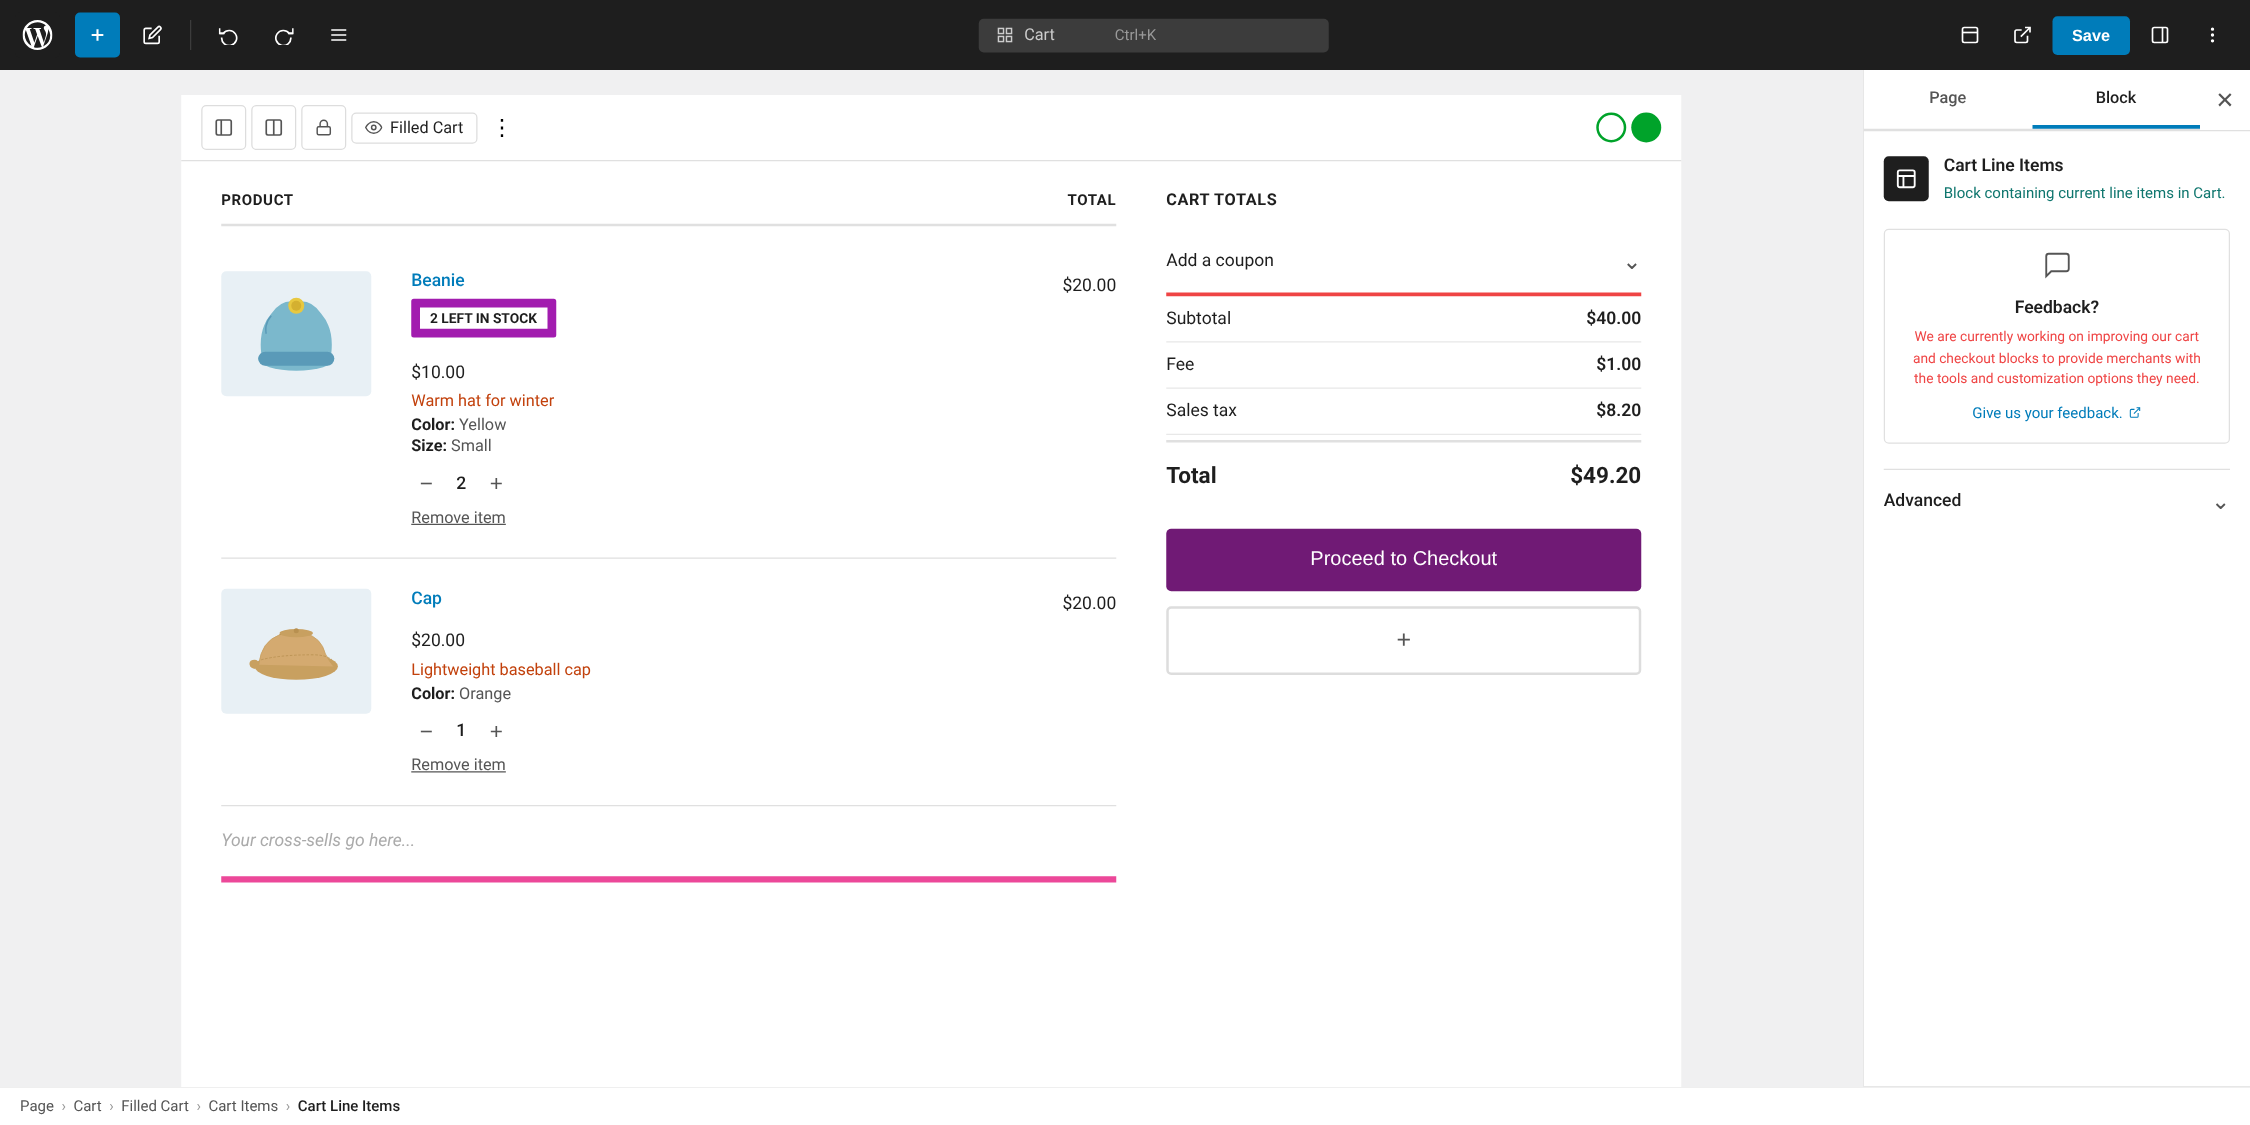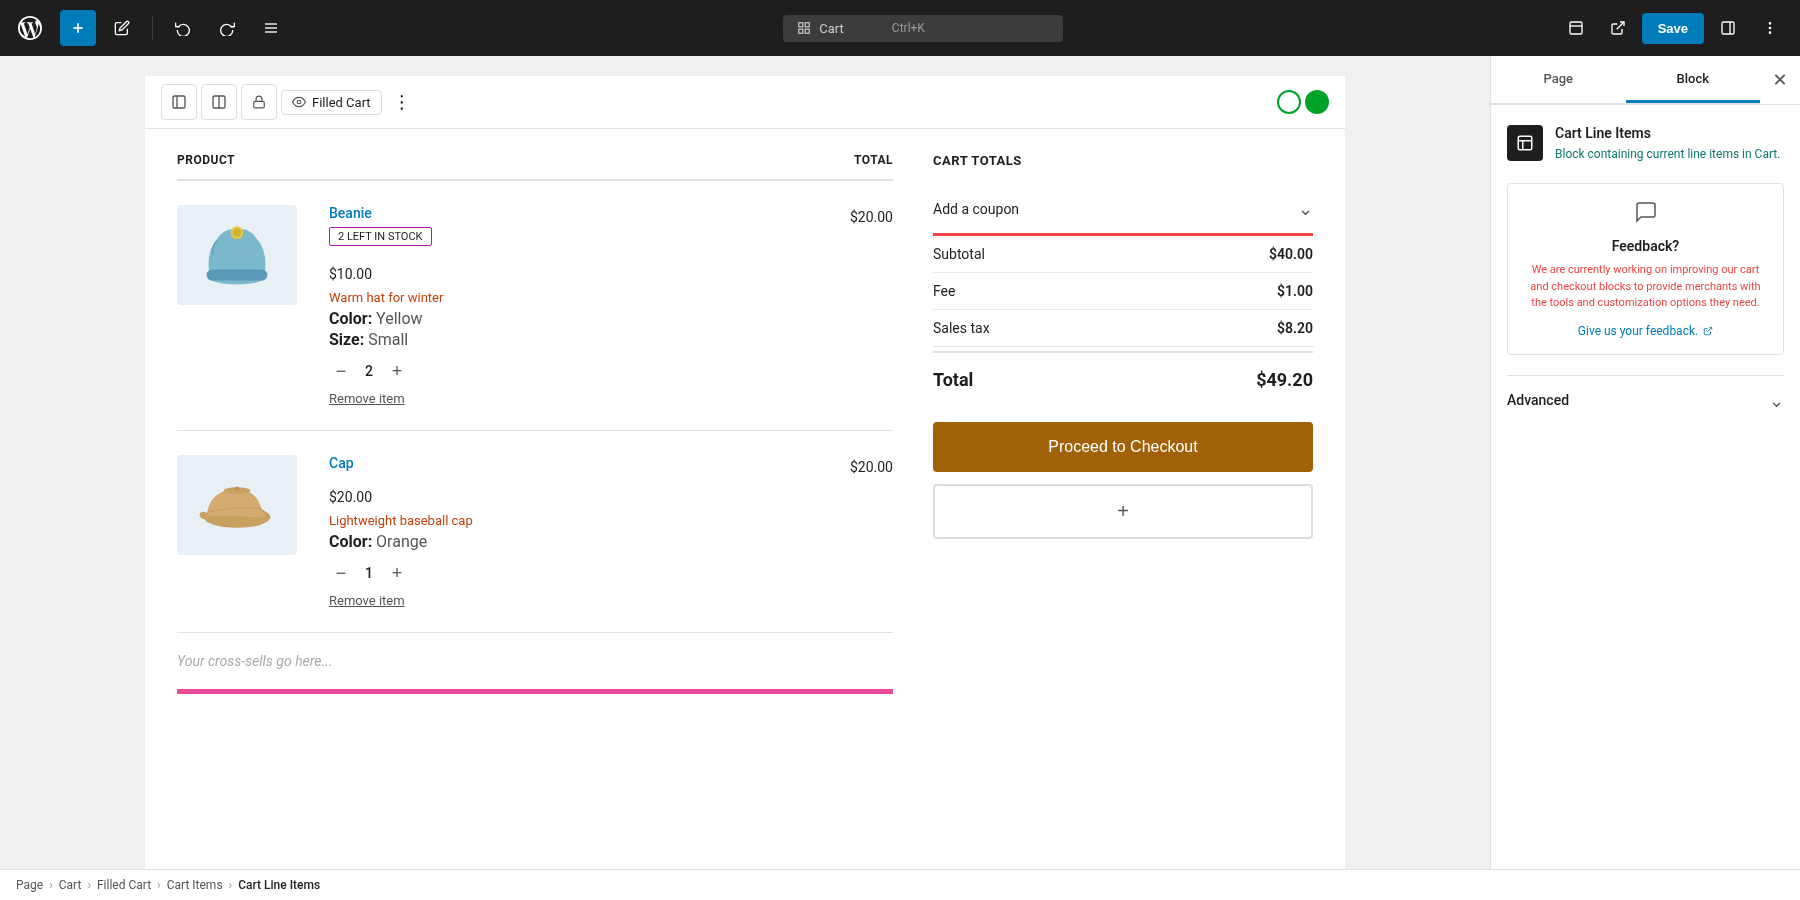--- a/index.html
+++ b/index.html
@@ -54,47 +54,47 @@
     .status-dot { width: 24px; height: 24px; border-radius: 50%; }
     .dot-green-outline { border: 2px solid #00a32a; background: transparent; }
     .dot-green-fill { background: #00a32a; }
 
     
     .cart-content { display: grid; grid-template-columns: 1fr auto; gap: 40px; padding: 24px 32px; }
     .cart-left { flex: 1; }
     .cart-right { width: 380px; }
 
     
-    .cart-table-header { display: flex; justify-content: space-between; padding: 0 0 12px 0; border-bottom: 2px solid #e0e0e0; margin-bottom: 0; }
+    .cart-table-header { display: flex; justify-content: space-between; padding: 0 0 12px 0; border-bottom: 2px solid #e0e0e0; margin-bottom: 12px; }
     .col-product { font-size: 12px; font-weight: 700; text-transform: uppercase; letter-spacing: 0.5px; color: #1e1e1e; }
     .col-total { font-size: 12px; font-weight: 700; text-transform: uppercase; letter-spacing: 0.5px; color: #1e1e1e; }
 
     
     .cart-item { display: flex; align-items: flex-start; padding: 24px 0; border-bottom: 1px solid #e0e0e0; gap: 32px; }
     .cart-item-image { width: 120px; height: 100px; background: #e8f0f5; border-radius: 4px; display: flex; align-items: center; justify-content: center; flex-shrink: 0; overflow: hidden; }
     .cart-item-details { flex: 1; }
     .cart-item-name { color: #007cba; text-decoration: none; font-weight: 500; font-size: 14px; display: inline-block; margin-bottom: 6px; }
-    .stock-badge { display: inline-block; border: 1px solid #a21caf; border-radius: 2px; padding: 2px 8px; font-size: 11px; font-weight: 400; margin-bottom: 8px; }
+    .stock-badge { display: inline-block; border: 7px solid #a21caf; border-radius: 2px; padding: 2px 8px; font-size: 11px; font-weight: 700; margin-bottom: 8px; }
     .item-price { font-size: 14px; margin-bottom: 8px; margin-top: 12px; }
     .item-desc { font-size: 13px; color: #c2410c; margin-bottom: 4px; }
-    .item-attr { font-size: 16px; color: #555; margin-bottom: 2px; }
+    .item-attr { font-size: 13px; color: #555; margin-bottom: 2px; }
     .item-attr strong { color: #1e1e1e; }
     .qty-control { display: flex; align-items: center; gap: 8px; margin-top: 10px; }
     .qty-btn { width: 24px; height: 24px; background: transparent; border: none; font-size: 18px; cursor: pointer; color: #555; display: flex; align-items: center; justify-content: center; }
     .qty-value { font-size: 14px; font-weight: 500; min-width: 16px; text-align: center; }
     .remove-link { font-size: 13px; color: #555; text-decoration: underline; cursor: pointer; margin-top: 8px; display: inline-block; }
     .cart-item-price { font-size: 14px; color: #1e1e1e; white-space: nowrap; padding-top: 4px; }
 
     
     .cart-totals-header { font-size: 13px; font-weight: 700; text-transform: uppercase; letter-spacing: 0.5px; color: #1e1e1e; margin-bottom: 16px; }
     .coupon-row { display: flex; justify-content: space-between; align-items: center; padding: 14px 0; border-bottom: 3px solid #ef4444; cursor: pointer; font-size: 14px; }
     .coupon-chevron { font-size: 18px; color: #555; }
     .totals-row { display: flex; justify-content: space-between; padding: 10px 0; font-size: 14px; border-bottom: 1px solid #e8e8e8; }
     .total-row { display: flex; justify-content: space-between; padding: 16px 0; font-size: 18px; font-weight: 700; border-top: 2px solid #e0e0e0; margin-top: 4px; }
-    .checkout-btn { width: 100%; background: #a16207; color: #fff; border: none; border-radius: 4px; padding: 16px; font-size: 16px; font-weight: 500; cursor: pointer; margin-top: 16px; }
+    .checkout-btn { width: 100%; background: #701a75; color: #fff; border: none; border-radius: 4px; padding: 16px; font-size: 16px; font-weight: 500; cursor: pointer; margin-top: 16px; }
     .add-block-btn { width: 100%; background: #fff; border: 2px solid #ddd; border-radius: 4px; padding: 14px; font-size: 20px; cursor: pointer; margin-top: 12px; color: #555; display: flex; align-items: center; justify-content: center; }
 
     
     .right-panel { width: 310px; background: #fff; border-left: 1px solid #e0e0e0; display: flex; flex-direction: column; flex-shrink: 0; }
     .panel-tabs { display: flex; border-bottom: 1px solid #e0e0e0; }
     .panel-tab { flex: 1; padding: 14px 0; text-align: center; font-size: 13px; font-weight: 500; cursor: pointer; color: #555; border-bottom: 3px solid transparent; }
     .panel-tab.active { color: #1e1e1e; border-bottom-color: #007cba; }
     .panel-close { width: 40px; height: 48px; background: transparent; border: none; cursor: pointer; font-size: 18px; color: #555; display: flex; align-items: center; justify-content: center; flex-shrink: 0; }
     .panel-tabs-row { display: flex; align-items: center; border-bottom: 1px solid #e0e0e0; }
     .panel-content { padding: 20px 16px; flex: 1; overflow-y: auto; }

